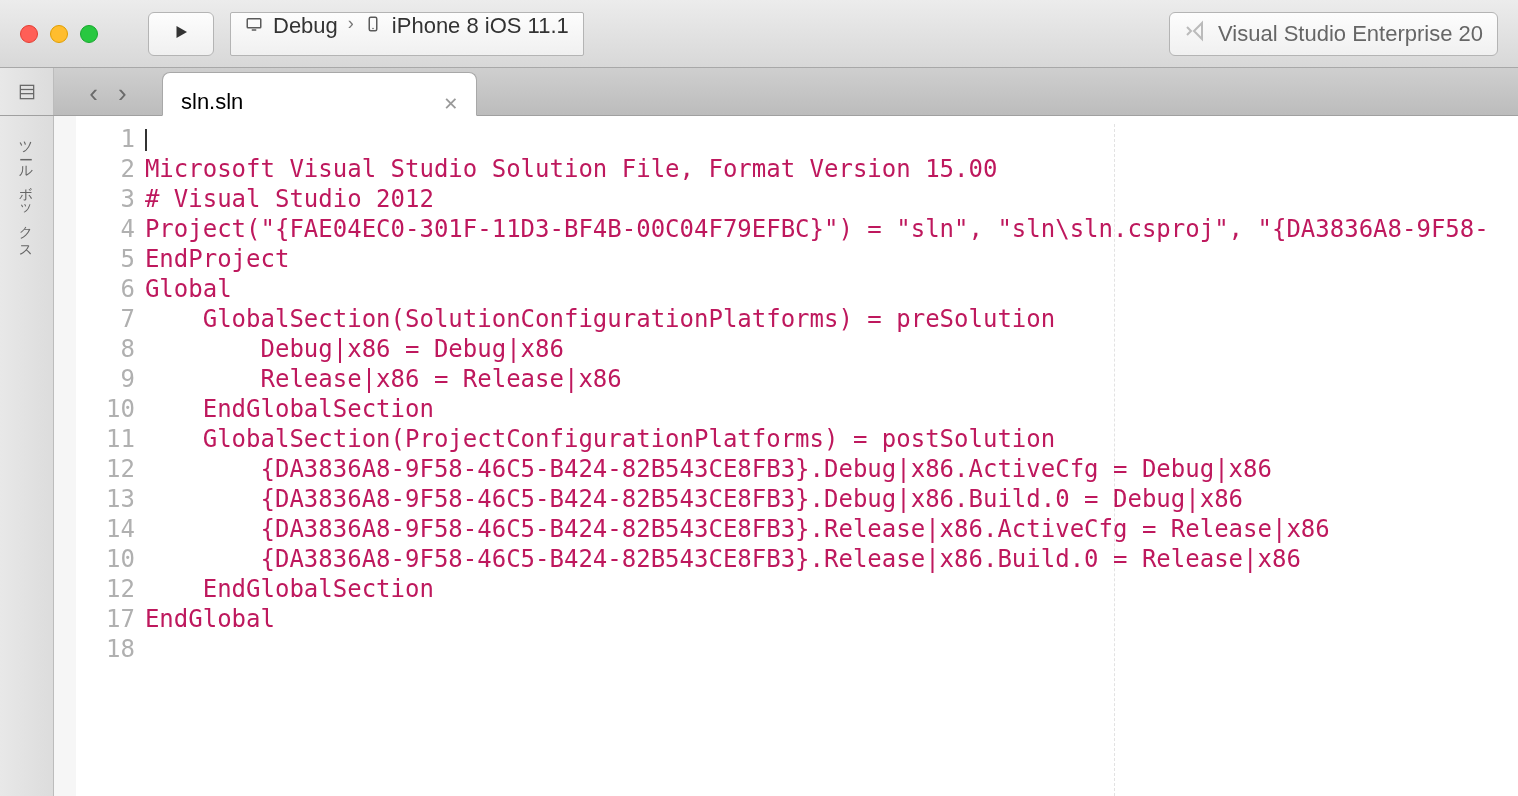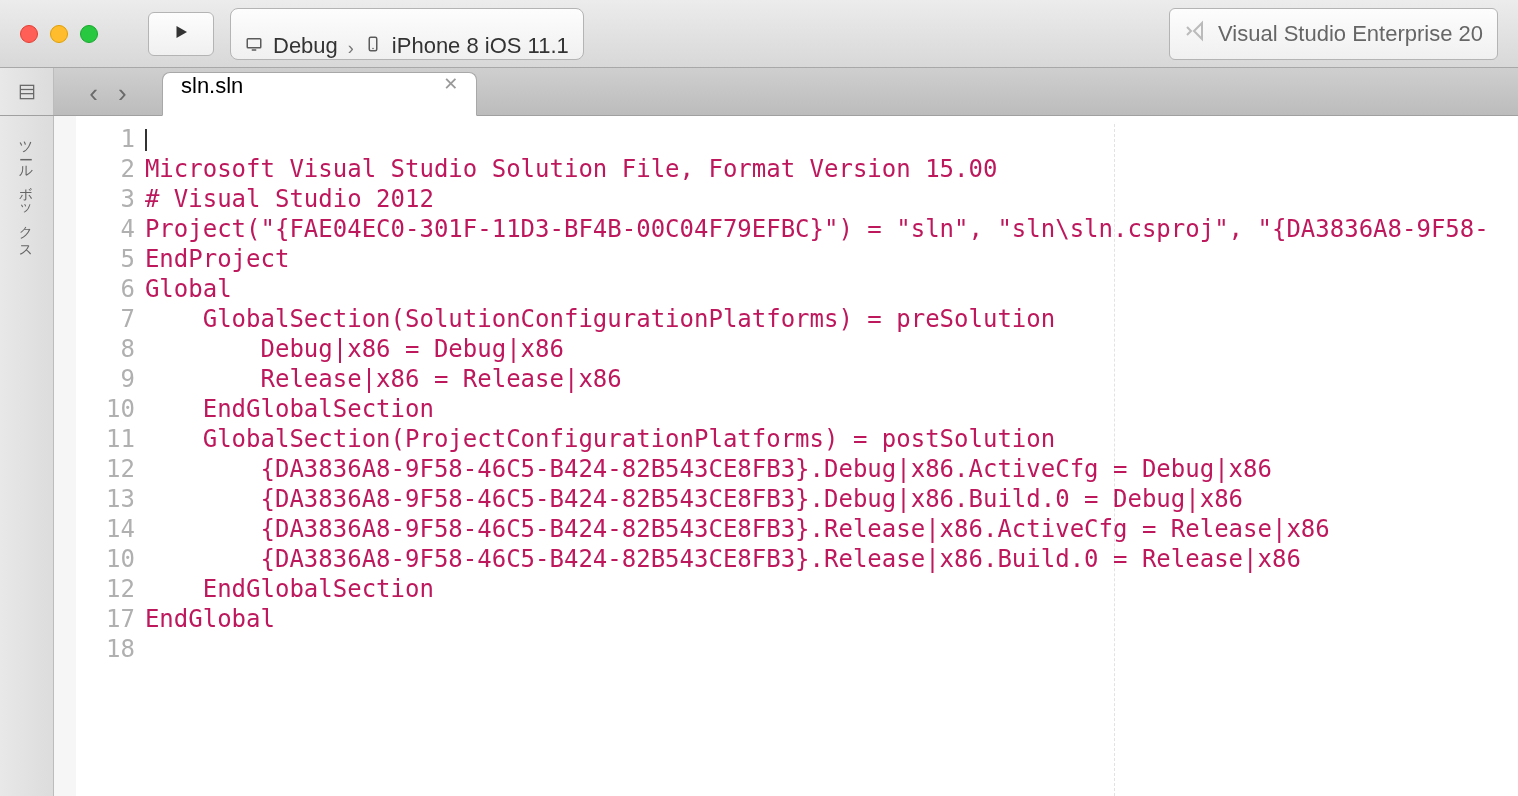--- a/index.html
+++ b/index.html
@@ -27,34 +27,34 @@
   .run-btn {
     width: 66px; height: 44px;
     background: linear-gradient(to bottom,#fdfdfd,#f0f0f0);
     border: 1px solid #b4b4b4;
     border-radius: 6px;
     display:flex; align-items:center; justify-content:center;
     margin-right: 6px;
   }
   .play-icon svg { width:18px; height:18px; }
   .config-bar {
-    height: 52px; display:flex; align-items:flex-end;
+    height: 44px; display:flex; align-items:flex-start;
     background: linear-gradient(to bottom,#fdfdfd,#f0f0f0);
     border: 1px solid #b4b4b4;
-    border-radius: 8px;
+    border-radius: 2px;
     padding: 0 14px;
     gap: 10px;
     font-size: 22px;
     color: #333;
   }
   .config-icon svg { width:18px; height:18px; }
   .chev { color:#777; font-size:18px; }
   .spacer { flex:1; }
   .vs-badge {
-    height: 52px;
+    height: 44px;
     background: linear-gradient(to bottom,#fdfdfd,#f0f0f0);
     border: 1px solid #b4b4b4;
     border-radius: 6px;
     display:flex; align-items:center;
     padding: 0 14px;
     font-size: 22px;
     color: #666;
     gap:10px;
     white-space: nowrap;
   }
@@ -81,21 +81,21 @@
   }
   .tab {
     background: #ffffff;
     border: 1px solid #a8a8a8;
     border-bottom: 1px solid #fff;
     border-top-left-radius: 8px;
     border-top-right-radius: 8px;
     height: 44px;
     margin-bottom:-1px;
     padding: 0 18px;
-    display:flex; align-items:flex-start; gap: 200px;
+    display:flex; align-items:flex-end; gap: 200px;
     font-size:22px;
   }
   .tab-close { color:#999; font-size:18px; }
   .body-row { display:flex; height: calc(796px - 68px - 48px); }
   .left-rail {
     width: 54px;
     background: linear-gradient(to right,#e8e8e8,#dcdcdc);
     border-right:1px solid #bcbcbc;
     display:flex; flex-direction:column; align-items:center;
     padding-top:16px; gap:8px;

